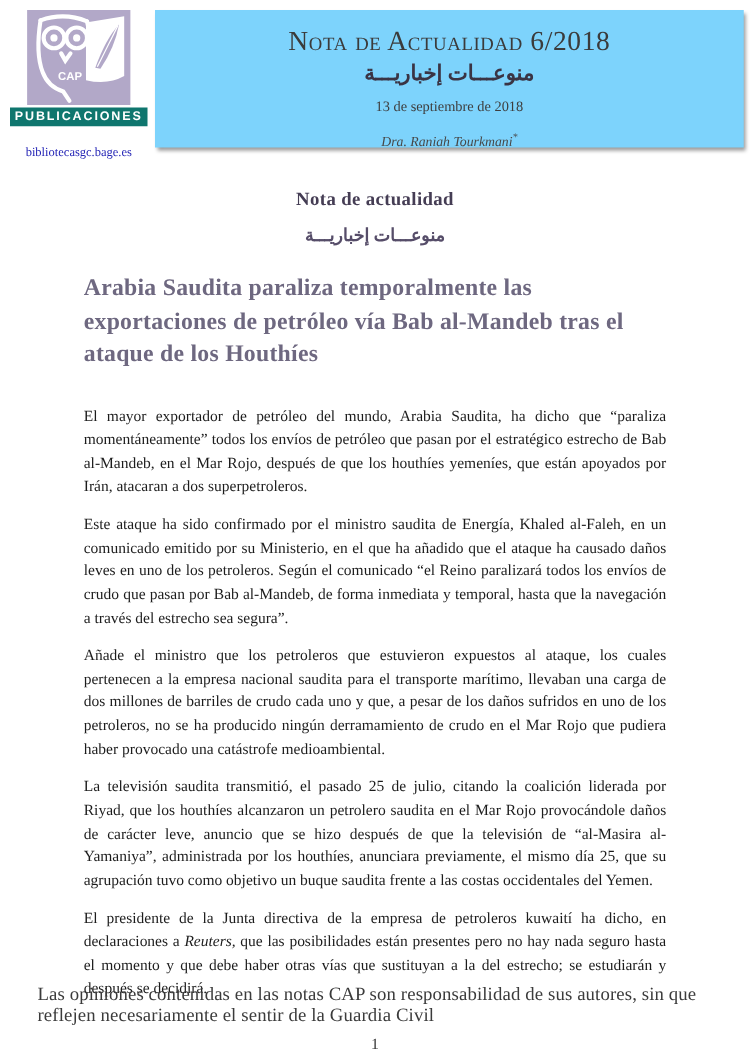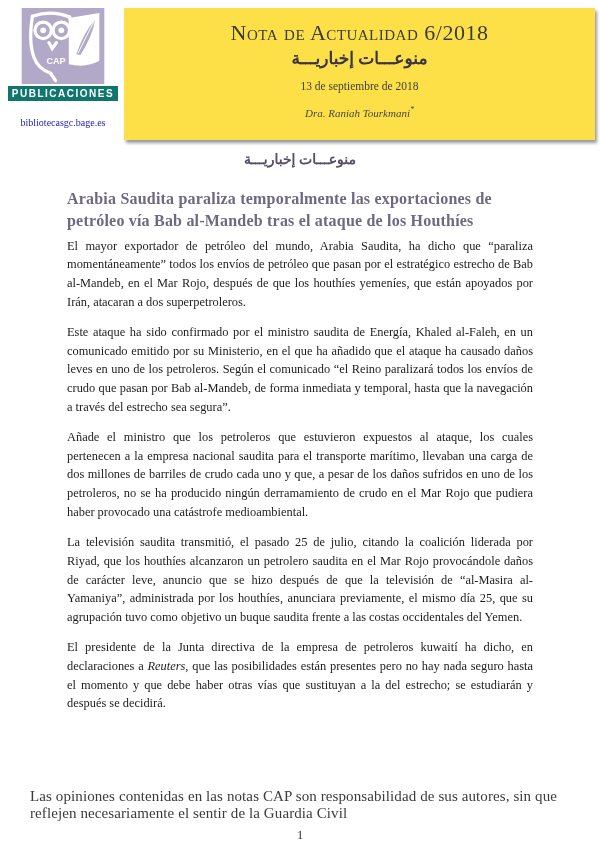--- a/index.html
+++ b/index.html
@@ -13,21 +13,21 @@
   .logo-box{width:84px;height:76px;display:block;}
   .pub-banner{
     margin-top:2px;background:#0f766e;color:#ffffff;font-family:"Liberation Sans",sans-serif;
     font-weight:bold;font-size:10px;letter-spacing:1.5px;padding:2px 4px;white-space:nowrap;
   }
   .site-link{
     display:inline-block;margin-top:16px;font-size:10px;color:#2323b5;
     cursor:pointer;text-align:center;
   }
   .header-box{
-    flex:1;margin-left:8px;background:#fde047;height:132px;box-sizing:border-box;
+    flex:1;margin-left:8px;background:#7dd3fc;height:110px;box-sizing:border-box;
     text-align:center;padding-top:13px;box-shadow:2px 3px 3px #9a9a9a;
   }
   .header-title{
     font-variant:small-caps;font-size:22px;color:#3b3b3b;letter-spacing:0.5px;line-height:1.1;
   }
   .header-arabic{font-size:17px;font-weight:bold;color:#3a3444;margin-top:3px;direction:rtl;}
   .header-date{font-size:11.5px;color:#3e3e3e;margin-top:11px;}
   .header-author{font-size:11px;font-style:italic;color:#474747;margin-top:13px;}
   .header-author sup{font-size:8px;}
   
@@ -36,22 +36,22 @@
     text-align:center;font-weight:bold;font-size:15px;color:#453d54;
     margin-top:24px;letter-spacing:0.3px;
   }
   .intro-arabic{text-align:center;font-size:14px;font-weight:bold;color:#564d69;margin-top:11px;direction:rtl;}
   .intro-tagline{
     text-align:center;font-style:italic;font-size:12px;color:#665d85;
     margin-top:14px;line-height:1.5;
   }
   
   .headline{
-    font-weight:bold;font-size:16px;color:#6e6880;line-height:1.4;
-    margin-top:20px;margin-bottom:4px;letter-spacing:0.2px;
+    font-weight:bold;font-size:19px;color:#6e6880;line-height:1.4;
+    margin-top:20px;margin-bottom:26px;letter-spacing:0.2px;
   }
   .body-p{
     font-size:12.4px;line-height:1.5;text-align:justify;color:#1c1c1c;margin:0 0 12px 0;
   }
   .gap-top{margin-top:22px;}
   .italic{font-style:italic;}
   .footer-disclaimer{
     position:absolute;bottom:26px;left:30px;right:30px;text-align:left;
     font-size:15px;color:#3b3b3b;letter-spacing:0.1px;
   }
@@ -95,20 +95,21 @@
     <div class="header-box">
       <div class="header-title">Nota de Actualidad 6/2018</div>
       <div class="header-arabic">منوعـــات إخباريـــة</div>
       <div class="header-date">13 de septiembre de 2018</div>
       <div class="header-author"><span>Dra. Raniah Tourkmani</span><sup>*</sup></div>
     </div>
   </div>
 
   <div class="content">
 
+    <div class="intro-heading">Nota de actualidad</div>
     <div class="intro-arabic">منوعـــات إخباريـــة</div>
 
     <div class="headline">Arabia Saudita paraliza temporalmente las exportaciones de petróleo vía Bab al-Mandeb tras el ataque de los Houthíes</div>
 
     <p class="body-p">El mayor exportador de petróleo del mundo, Arabia Saudita, ha dicho que “paraliza momentáneamente” todos los envíos de petróleo que pasan por el estratégico estrecho de Bab al-Mandeb, en el Mar Rojo, después de que los houthíes yemeníes, que están apoyados por Irán, atacaran a dos superpetroleros.</p>
     <p class="body-p">Este ataque ha sido confirmado por el ministro saudita de Energía, Khaled al-Faleh, en un comunicado emitido por su Ministerio, en el que ha añadido que el ataque ha causado daños leves en uno de los petroleros. Según el comunicado “el Reino paralizará todos los envíos de crudo que pasan por Bab al-Mandeb, de forma inmediata y temporal, hasta que la navegación a través del estrecho sea segura”.</p>
     <p class="body-p">Añade el ministro que los petroleros que estuvieron expuestos al ataque, los cuales pertenecen a la empresa nacional saudita para el transporte marítimo, llevaban una carga de dos millones de barriles de crudo cada uno y que, a pesar de los daños sufridos en uno de los petroleros, no se ha producido ningún derramamiento de crudo en el Mar Rojo que pudiera haber provocado una catástrofe medioambiental.</p>
     <p class="body-p">La televisión saudita transmitió, el pasado 25 de julio, citando la coalición liderada por Riyad, que los houthíes alcanzaron un petrolero saudita en el Mar Rojo provocándole daños de carácter leve, anuncio que se hizo después de que la televisión de “al-Masira al-Yamaniya”, administrada por los houthíes, anunciara previamente, el mismo día 25, que su agrupación tuvo como objetivo un buque saudita frente a las costas occidentales del Yemen.</p>
     <p class="body-p"><span>El presidente de la Junta directiva de la empresa de petroleros kuwaití ha dicho, en declaraciones a </span><span class="italic">Reuters,</span><span> que las posibilidades están presentes pero no hay nada seguro hasta el momento y que debe haber otras vías que sustituyan a la del estrecho; se estudiarán y después se decidirá.</span></p>
 

